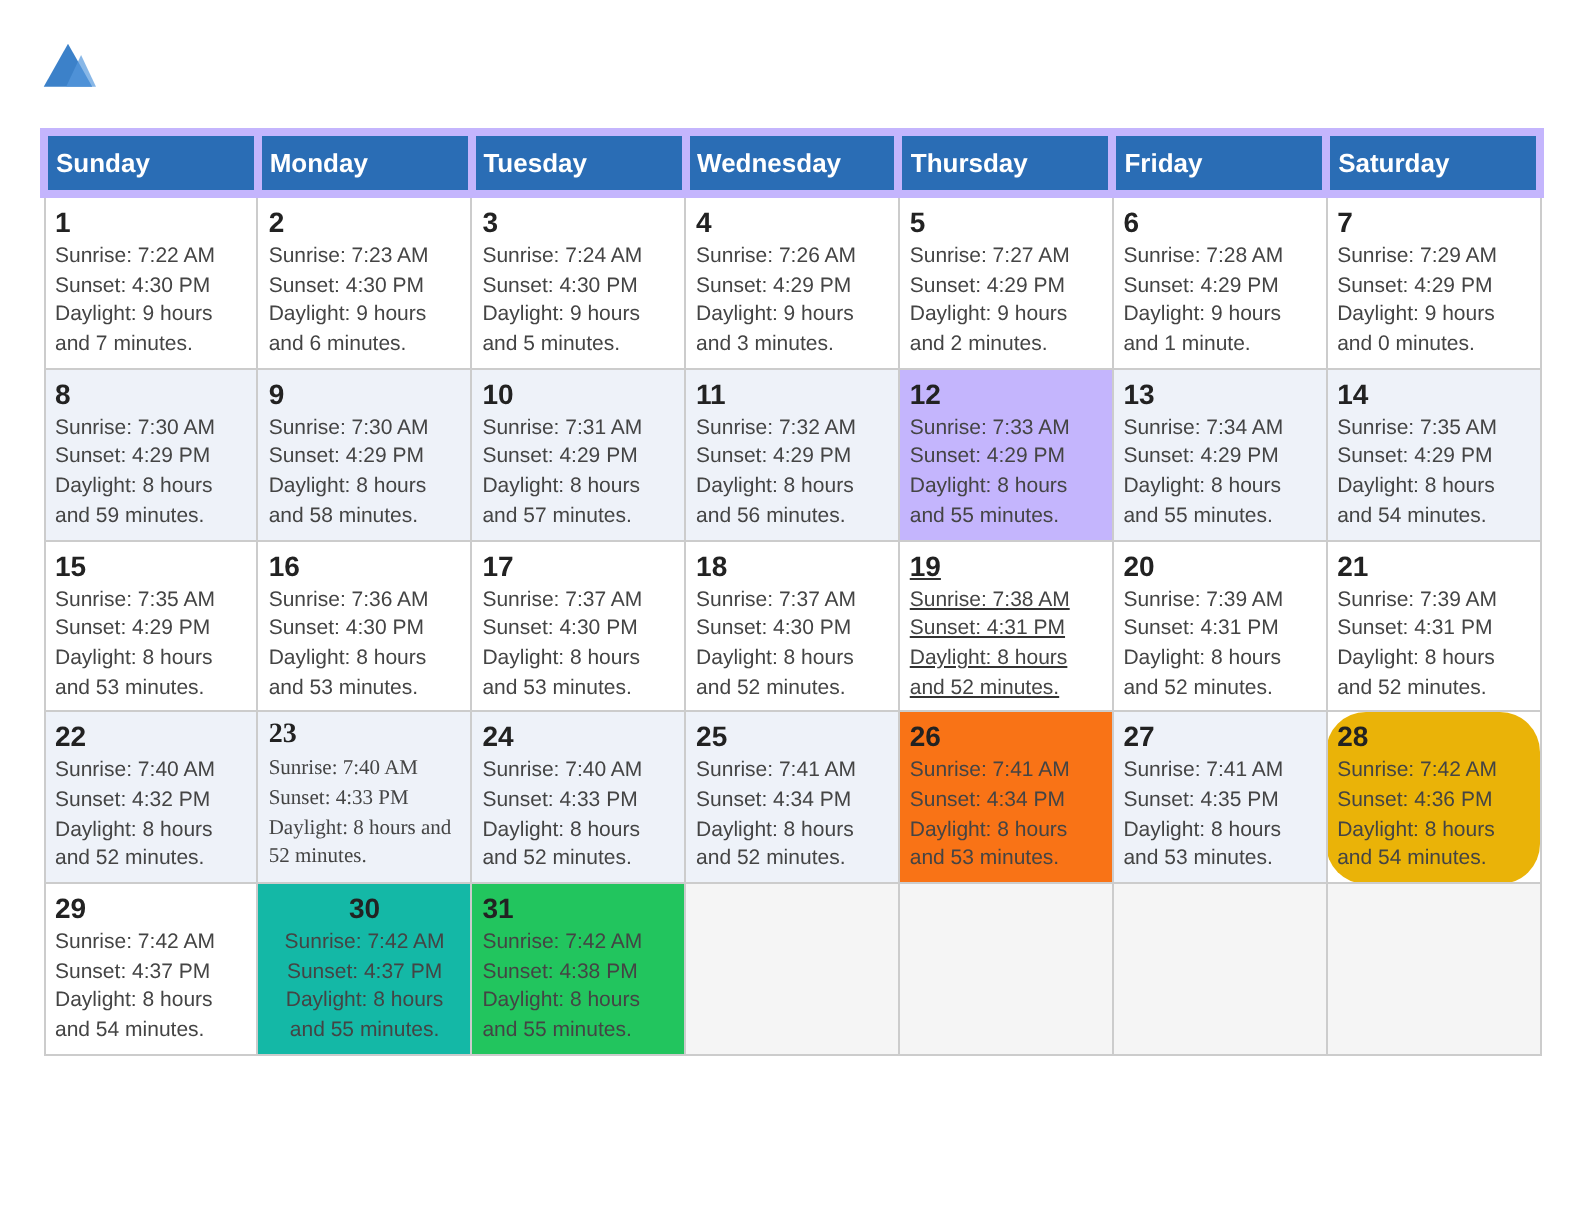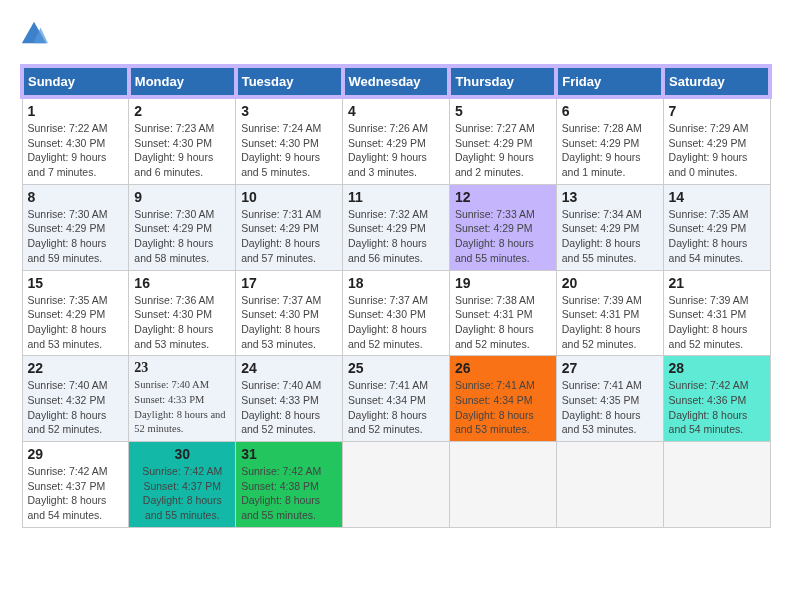--- a/index.html
+++ b/index.html
@@ -164,41 +164,41 @@
       </tr>
       <tr>
         <td style="background: rgb(255, 255, 255);"><span class="day-num">15</span>
         <span class="day-info">Sunrise: 7:35 AM<br>Sunset: 4:29 PM<br>Daylight: 8 hours and 53 minutes.</span></td>
         <td style="background: rgb(255, 255, 255);"><span class="day-num">16</span>
         <span class="day-info">Sunrise: 7:36 AM<br>Sunset: 4:30 PM<br>Daylight: 8 hours and 53 minutes.</span></td>
         <td style="background: rgb(255, 255, 255);"><span class="day-num">17</span>
         <span class="day-info">Sunrise: 7:37 AM<br>Sunset: 4:30 PM<br>Daylight: 8 hours and 53 minutes.</span></td>
         <td style="background: rgb(255, 255, 255);"><span class="day-num">18</span>
         <span class="day-info">Sunrise: 7:37 AM<br>Sunset: 4:30 PM<br>Daylight: 8 hours and 52 minutes.</span></td>
-        <td style="background: rgb(255, 255, 255);"><span class="day-num">19</span>
+        <td style="background: rgb(255, 255, 255); text-decoration: underline;"><span class="day-num">19</span>
         <span class="day-info">Sunrise: 7:38 AM<br>Sunset: 4:31 PM<br>Daylight: 8 hours and 52 minutes.</span></td>
         <td style="background: rgb(255, 255, 255);"><span class="day-num">20</span>
         <span class="day-info">Sunrise: 7:39 AM<br>Sunset: 4:31 PM<br>Daylight: 8 hours and 52 minutes.</span></td>
         <td style="background: rgb(255, 255, 255);"><span class="day-num">21</span>
         <span class="day-info">Sunrise: 7:39 AM<br>Sunset: 4:31 PM<br>Daylight: 8 hours and 52 minutes.</span></td>
       </tr>
       <tr>
         <td style="background: rgb(238, 242, 249);"><span class="day-num">22</span>
         <span class="day-info">Sunrise: 7:40 AM<br>Sunset: 4:32 PM<br>Daylight: 8 hours and 52 minutes.</span></td>
         <td style="background: rgb(238, 242, 249); font-family: Liberation Serif, serif;"><span class="day-num">23</span>
         <span class="day-info">Sunrise: 7:40 AM<br>Sunset: 4:33 PM<br>Daylight: 8 hours and 52 minutes.</span></td>
         <td style="background: rgb(238, 242, 249); margin-top: 35px;"><span class="day-num">24</span>
         <span class="day-info">Sunrise: 7:40 AM<br>Sunset: 4:33 PM<br>Daylight: 8 hours and 52 minutes.</span></td>
         <td style="background: rgb(238, 242, 249); margin-left: 24px;"><span class="day-num">25</span>
         <span class="day-info">Sunrise: 7:41 AM<br>Sunset: 4:34 PM<br>Daylight: 8 hours and 52 minutes.</span></td>
         <td style="background: #f97316;"><span class="day-num">26</span>
         <span class="day-info">Sunrise: 7:41 AM<br>Sunset: 4:34 PM<br>Daylight: 8 hours and 53 minutes.</span></td>
         <td style="background: rgb(238, 242, 249);"><span class="day-num">27</span>
         <span class="day-info">Sunrise: 7:41 AM<br>Sunset: 4:35 PM<br>Daylight: 8 hours and 53 minutes.</span></td>
-        <td style="background: #5eead4;"><span class="day-num">28</span>
+        <td style="background: #eab308; border-radius: 20px;"><span class="day-num">28</span>
         <span class="day-info">Sunrise: 7:42 AM<br>Sunset: 4:36 PM<br>Daylight: 8 hours and 54 minutes.</span></td>
       </tr>
       <tr>
         <td style="background: rgb(255, 255, 255);"><span class="day-num">29</span>
         <span class="day-info">Sunrise: 7:42 AM<br>Sunset: 4:37 PM<br>Daylight: 8 hours and 54 minutes.</span></td>
         <td style="background: #14b8a6; text-align: center;"><span class="day-num">30</span>
         <span class="day-info">Sunrise: 7:42 AM<br>Sunset: 4:37 PM<br>Daylight: 8 hours and 55 minutes.</span></td>
         <td style="background: #22c55e;"><span class="day-num">31</span>
         <span class="day-info">Sunrise: 7:42 AM<br>Sunset: 4:38 PM<br>Daylight: 8 hours and 55 minutes.</span></td>
         <td class="empty"></td>

